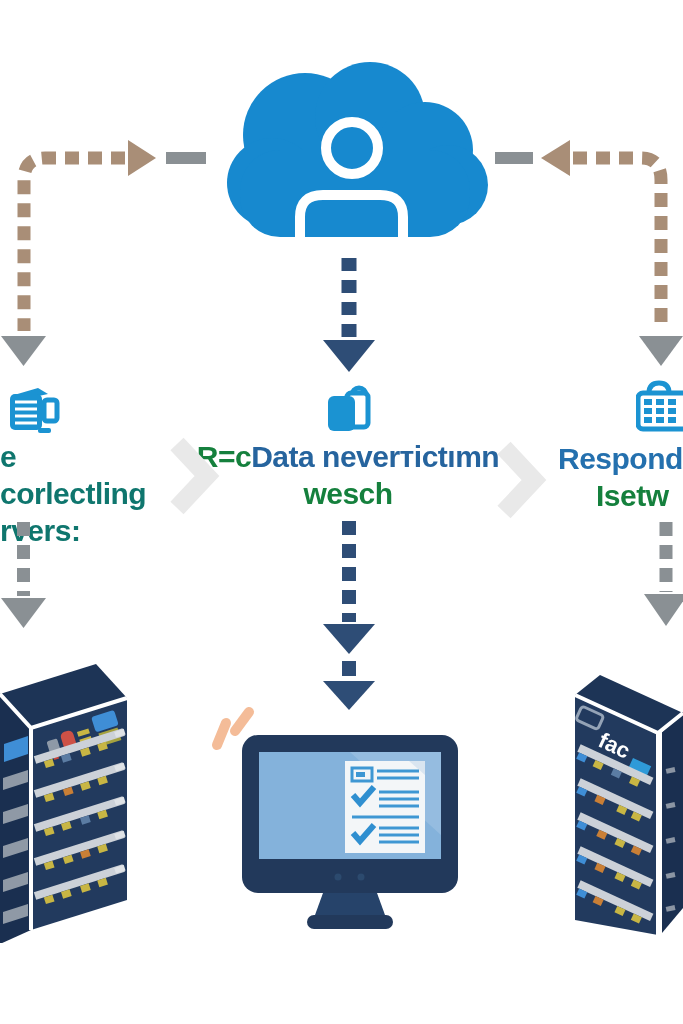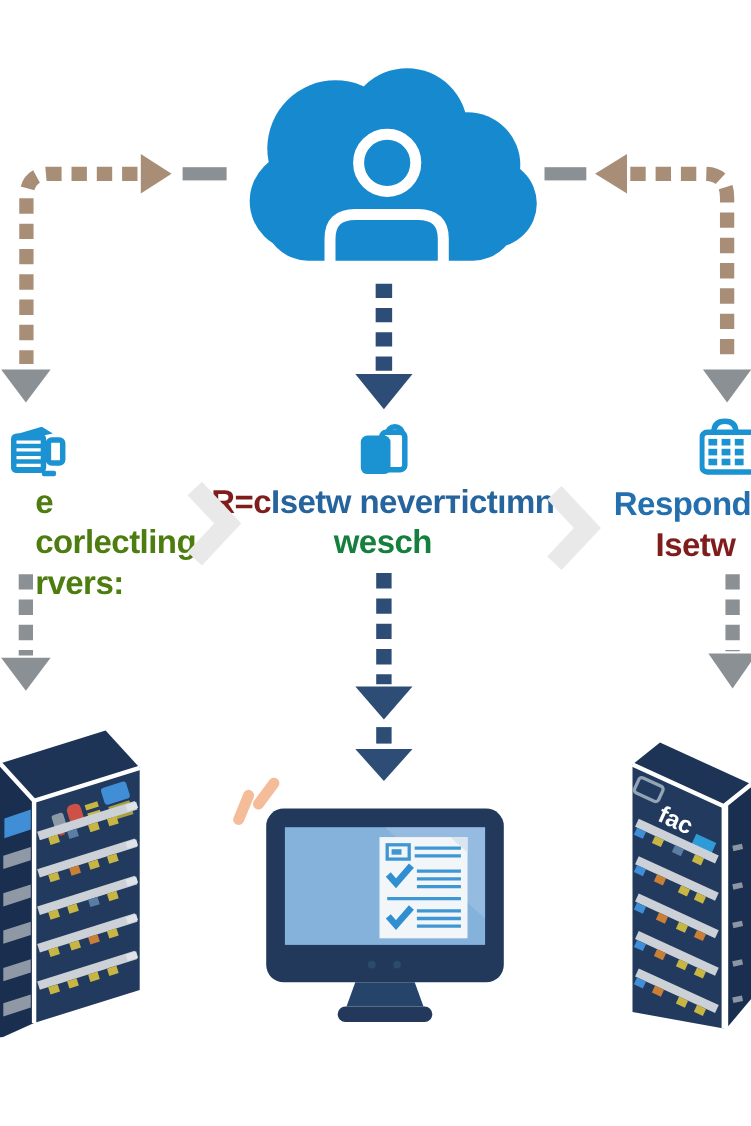--- a/index.html
+++ b/index.html
@@ -2,24 +2,24 @@
 <html><head>
 <meta charset="utf-8">
 <style>
   html,body{margin:0;padding:0;background:#ffffff;}
   #canvas{
     position:relative;width:683px;height:1024px;overflow:hidden;background:#fff;
     font-family:"Liberation Sans", sans-serif;
   }
   .abs{position:absolute;}
   .step-text{font-weight:700;font-size:30px;line-height:37px;letter-spacing:-0.5px;}
-  .c-left{color:#4d7c0f;padding-left:32px;}
+  .c-left{color:#0f766e;}
   .c-dark{color:#26649e;}
   .c-mid2{color:#15803d;}
-  .c-light{color:#7f1d1d;}
+  .c-light{color:#15803d;}
   .c-right1{color:#2470ae;}
   svg{display:block;}
 </style>
 </head>
 <body>
 
 <div id="canvas">
 
   <svg class="abs" style="left:220px;top:55px;" width="275" height="190" viewBox="0 0 275 190">
     <g fill="#1789cf">
@@ -89,21 +89,21 @@
         <rect x="32" y="37" width="8" height="6"></rect>
     </g>
   </svg>
 
   <div class="abs step-text c-left" style="left:0;top:438px;width:170px;text-align:left;">
     <div>e corlectling</div>
     <div>rvers:</div>
   </div>
 
   <div class="abs step-text" style="left:188px;top:438px;width:320px;text-align:center;">
-    <div><span class="c-light">R=c</span><span class="c-dark">Isetw neverтictımn</span></div>
+    <div><span class="c-light">R=c</span><span class="c-dark">Data neverтictımn</span></div>
     <div class="c-mid2">wesch</div>
   </div>
 
   <div class="abs step-text" style="left:558px;top:440px;width:220px;text-align:left;">
     <div class="c-right1">Respond</div>
     <div class="c-light" style="margin-left:38px;">Isetw</div>
   </div>
 
   <svg class="abs" style="left:165px;top:436px;" width="55" height="80" viewBox="0 0 55 80">
     <polyline points="12,8 42,40 12,72" fill="none" stroke="#e9e9e9" stroke-width="18"></polyline>

